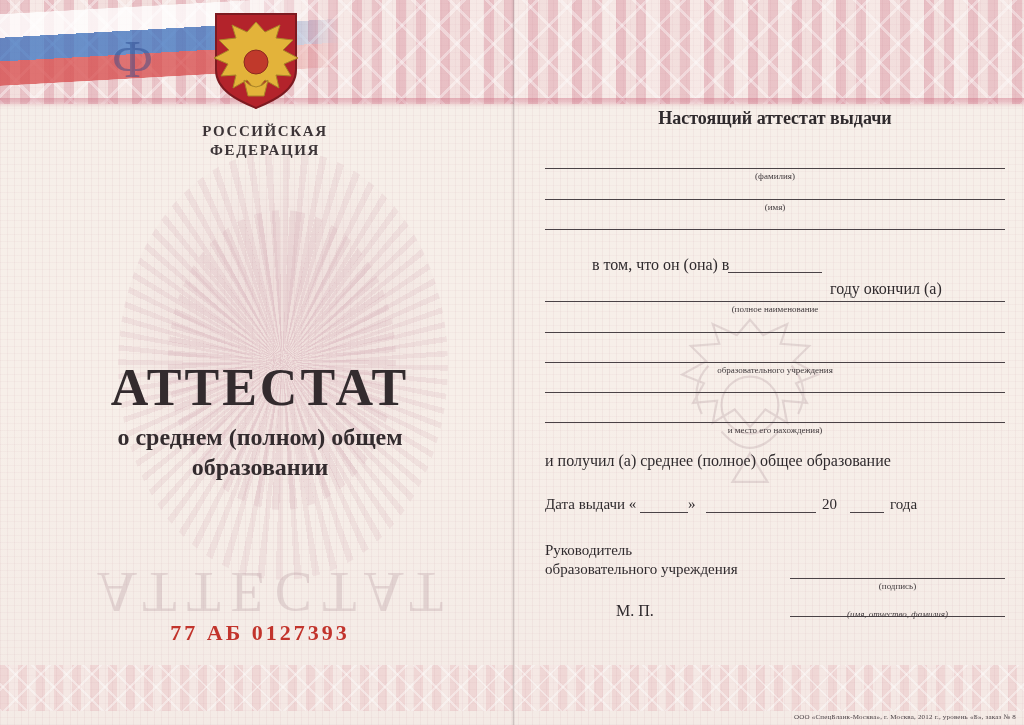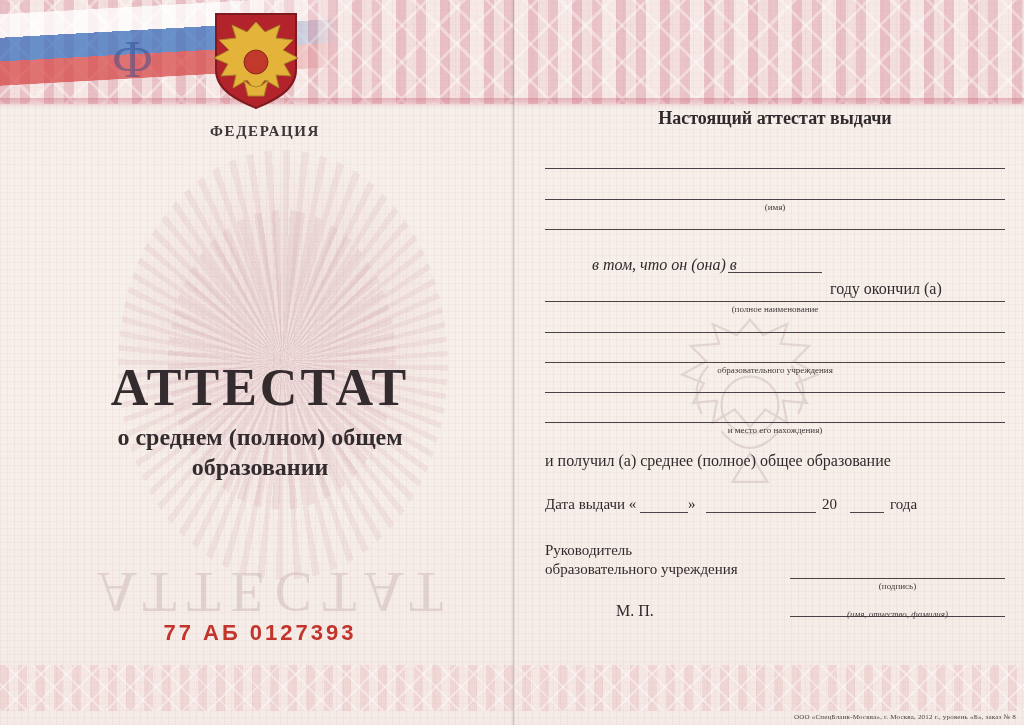--- a/index.html
+++ b/index.html
@@ -132,21 +132,21 @@
   .att-sub{
     position:absolute;left:40px;top:422px;width:440px;
     text-align:center;
     font-size:24px;font-weight:bold;color:#332b2e;line-height:30px;
   }
   .serial{
     position:absolute;left:40px;top:620px;width:440px;
     text-align:center;
     font-size:22px;font-weight:bold;letter-spacing:3px;
     color:#c2342c;
-    font-family:Liberation Sans, sans-serif;
+    font-family:Liberation Serif, serif;
   }
 
   
   .r-title{
     position:absolute;left:545px;top:108px;width:460px;
     text-align:center;font-size:18px;font-weight:bold;color:#2f2a2d;
   }
   .fld{
     position:absolute;
     border-bottom:1px solid #4a4246;
@@ -197,40 +197,42 @@
   <svg class="coat" viewBox="0 0 96 100">
     <path d="M8 4 h80 v56 c0 22 -26 32 -40 38 C34 92 8 82 8 60z" fill="#b3232b" stroke="#7d1a20" stroke-width="2"></path>
     <g fill="#e3b33a" stroke="#a98528" stroke-width="1">
       <path d="M48 12 l-9 10 -15 -7 4 13 -17 2 10 10 -15 8 14 6 -7 12 15 -1 -3 13 14 -8 9 11 9 -11 14 8 -3 -13 15 1 -7 -12 14 -6 -15 -8 10 -10 -17 -2 4 -13 -15 7z"></path>
       <circle cx="48" cy="52" r="12" fill="#c0392b" stroke="#8c2a20"></circle>
       <path d="M36 70 q12 14 24 0 l-4 16 -16 0z"></path>
     </g>
   </svg>
 
   <div class="rf-line">
+    <div>РОССИЙСКАЯ</div>
     <div>ФЕДЕРАЦИЯ</div>
   </div>
 
   <div class="att-title">АТТЕСТАТ</div>
   <div class="att-sub">
     <div>о среднем (полном) общем</div>
     <div>образовании</div>
   </div>
   <div class="serial">77 АБ 0127393</div>
 
   <div class="r-title">Настоящий аттестат выдачи</div>
 
   <div class="fld" style="left:545px;top:168px;width:460px;"></div>
+  <div class="cap" style="left:545px;top:171px;width:460px;">(фамилия)</div>
 
   <div class="fld" style="left:545px;top:199px;width:460px;"></div>
   <div class="cap" style="left:545px;top:202px;width:460px;">(имя)</div>
 
   <div class="fld" style="left:545px;top:229px;width:460px;"></div>
 
-  <div class="txt" style="left:592px;top:256px;font-style:italic;">в том, что он (она) в</div>
+  <div class="txt" style="left:592px;top:256px;">в том, что он (она) в</div>
   <div class="fld" style="left:728px;top:272px;width:94px;"></div>
   <div class="txt" style="left:830px;top:256px;margin-top:24px;">году окончил (а)</div>
 
   <div class="fld" style="left:545px;top:301px;width:460px;"></div>
   <div class="cap" style="left:545px;top:304px;width:460px;">(полное наименование</div>
   <div class="fld" style="left:545px;top:332px;width:460px;"></div>
   <div class="fld" style="left:545px;top:362px;width:460px;"></div>
   <div class="cap" style="left:545px;top:365px;width:460px;">образовательного учреждения</div>
   <div class="fld" style="left:545px;top:392px;width:460px;"></div>
   <div class="fld" style="left:545px;top:422px;width:460px;"></div>

